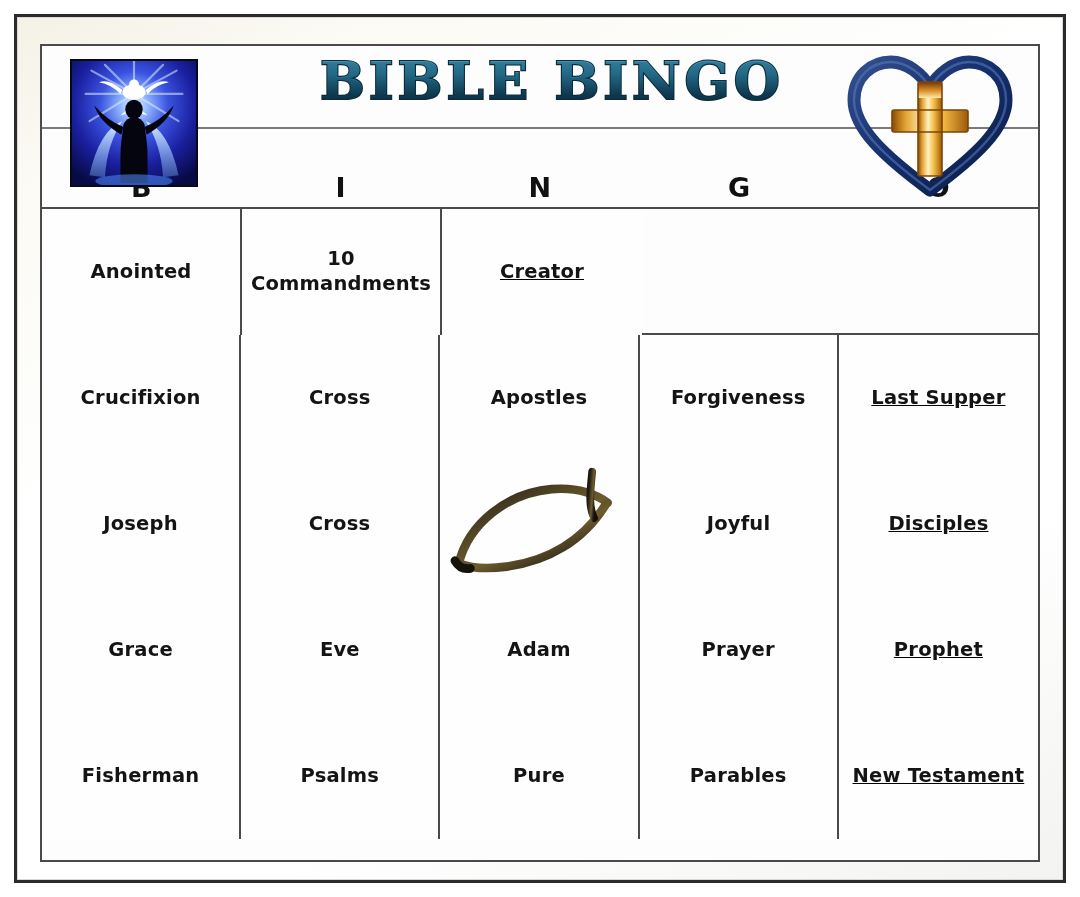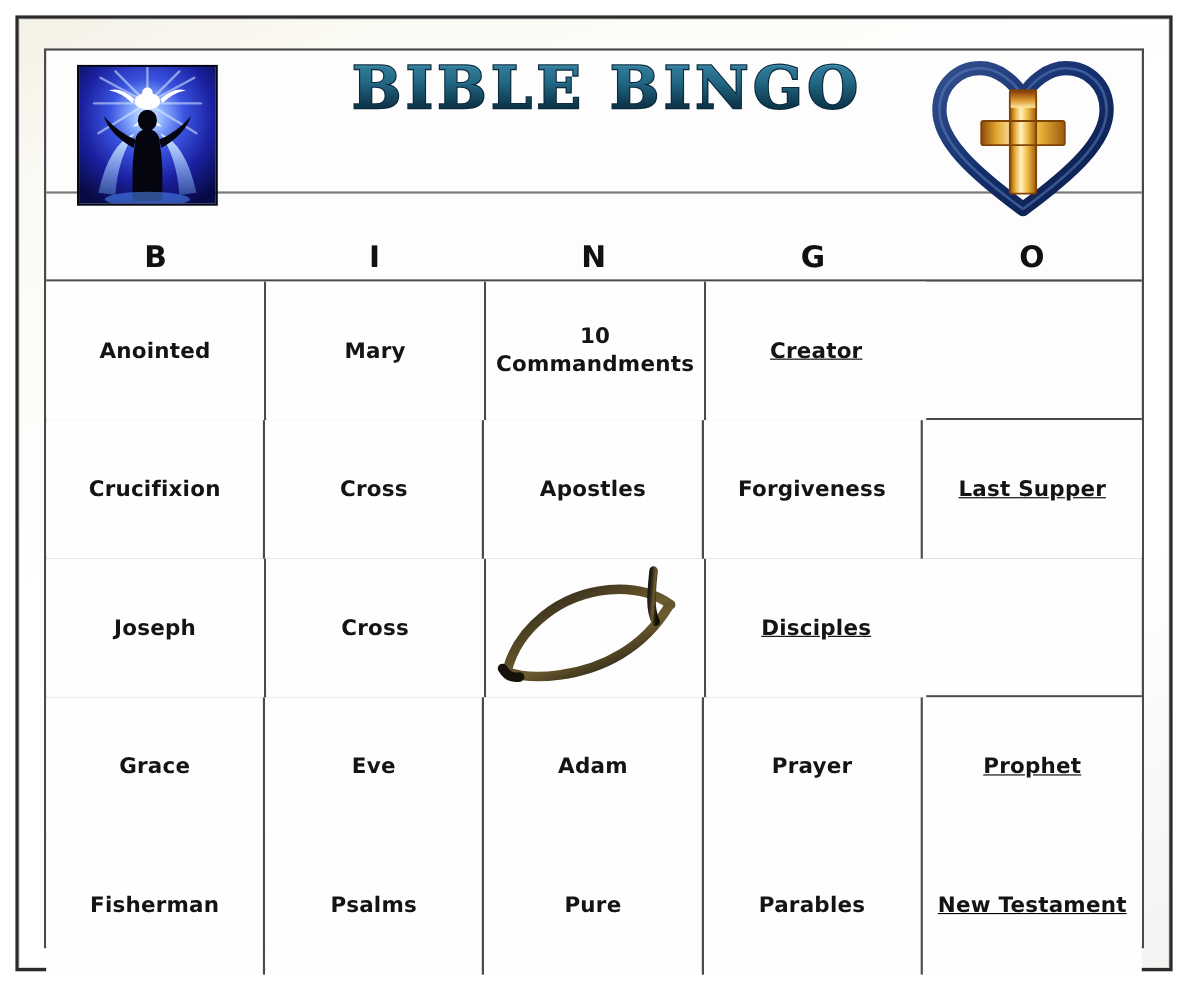--- a/index.html
+++ b/index.html
@@ -53,21 +53,21 @@
     width: 1000px;
     height: 818px;
     box-sizing: border-box;
     border: 2px solid #4a4a4a;
     background: #fdfdfd;
   }
 
   
   #header-band {
     position: relative;
-    height: 130px;
+    height: 83px;
     box-sizing: border-box;
     border-bottom: 2px solid #7a7a7a;
     padding-left: 24px;
   }
   #letters-band {
     position: relative;
     height: 80px;
     box-sizing: border-box;
     border-bottom: 2px solid #4a4a4a;
     display: flex;
@@ -289,23 +289,20 @@
       <div class="letter-cell">O</div>
     </div>
 
     <div id="grid-body">
 
       <div class="grid-row">
         <div class="grid-cell">
             <span class="cell-text">Anointed</span>
           </div>
         <div class="grid-cell">
-            <span class="cell-text">Mary</span>
-          </div>
-        <div class="grid-cell">
             <span class="cell-text">10<br>Commandments</span>
           </div>
         <div class="grid-cell">
             <span class="cell-text">Creator</span>
           </div>
       </div>
 
       <div class="grid-row">
         <div class="grid-cell">
             <span class="cell-text">Crucifixion</span>
@@ -348,20 +345,23 @@
                 <path d="M12 103 C 36 112, 84 108, 120 86 C 140 74, 154 58, 164 42"></path>
               </g>
               <g fill="none" stroke="url(#gFish)" stroke-linecap="round" stroke-width="8">
                 <path d="M150 8 C 148 28, 146 44, 152 56"></path>
               </g>
               <path d="M8 100 q6 10 16 8" fill="none" stroke="#15120b" stroke-width="9" stroke-linecap="round"></path>
             </svg>
           </span>
         </div>
         <div class="grid-cell">
+            <span class="cell-text">Joyful</span>
+          </div>
+        <div class="grid-cell">
             <span class="cell-text">Disciples</span>
           </div>
       </div>
 
       <div class="grid-row">
         <div class="grid-cell">
             <span class="cell-text">Grace</span>
           </div>
         <div class="grid-cell">
             <span class="cell-text">Eve</span>

